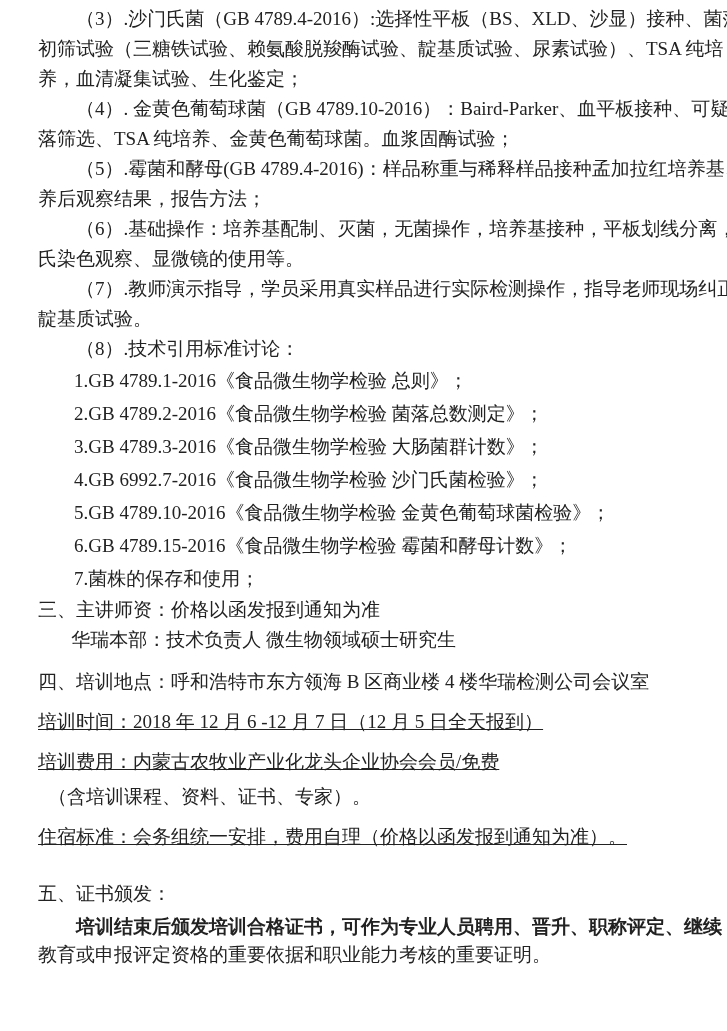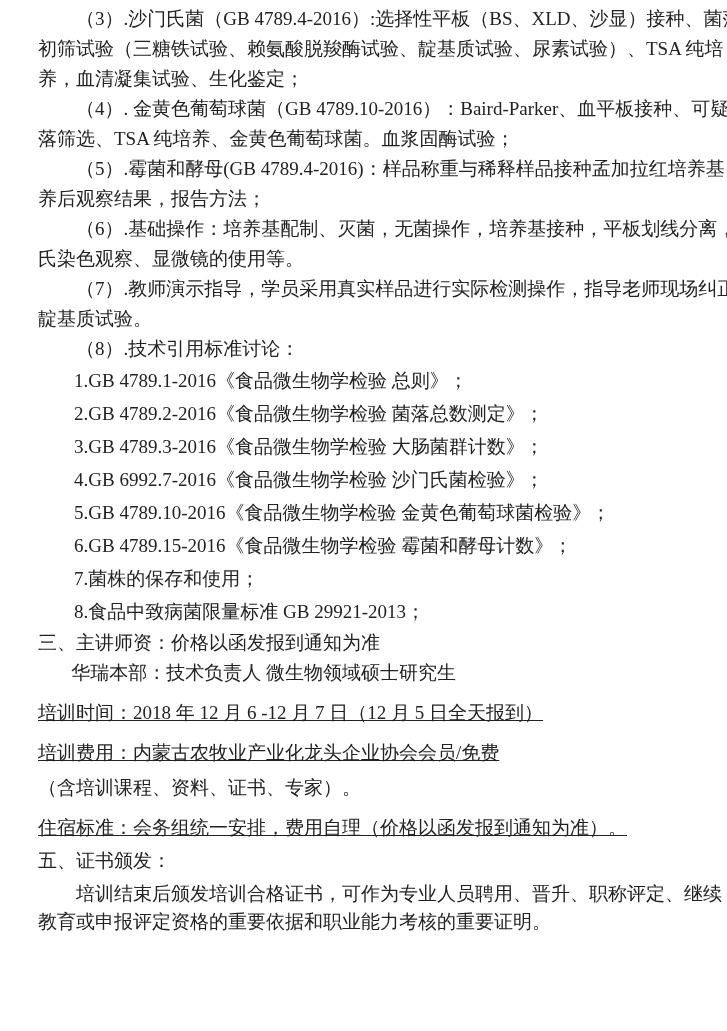--- a/index.html
+++ b/index.html
@@ -28,25 +28,25 @@
   }
   
   .first { text-indent: 2em; }
   
   .cont  { text-indent: 0; }
   
   .list  { margin-left: 1.9em; line-height: 33px; }
   
   .sub   { margin-left: 1.75em; }
   .flush { text-indent: 0; }
-  .mt4  { margin-top: 4px; }
-  .mt5  { margin-top: 5px; }
+  .mt4  { margin-top: 4px; font-weight: bold; }
+  .mt5  { margin-top: 5px; margin-left: 10px; }
   .mt10 { margin-top: 10px; text-decoration: underline; }
   .mt12 { margin-top: 12px; }
-  .mt15 { margin-top: 3px; }
+  .mt15 { margin-top: 27px; }
   .lh28 { line-height: 28px; }
 </style>
 </head>
 <body>
 
 <div class="doc">
   <p class="line first">（3）.沙门氏菌（GB 4789.4-2016）:选择性平板（BS、XLD、沙显）接种、菌落筛选、</p>
   <p class="line cont">初筛试验（三糖铁试验、赖氨酸脱羧酶试验、靛基质试验、尿素试验）、TSA 纯培</p>
   <p class="line cont">养，血清凝集试验、生化鉴定；</p>
   <p class="line first">（4）. 金黄色葡萄球菌（GB 4789.10-2016）：Baird-Parker、血平板接种、可疑菌</p>
@@ -58,23 +58,23 @@
   <p class="line first">（7）.教师演示指导，学员采用真实样品进行实际检测操作，指导老师现场纠正错误、</p>
   <p class="line cont">靛基质试验。</p>
   <p class="line first">（8）.技术引用标准讨论：</p>
   <p class="line list">1.GB 4789.1-2016《食品微生物学检验 总则》；</p>
   <p class="line list">2.GB 4789.2-2016《食品微生物学检验 菌落总数测定》；</p>
   <p class="line list">3.GB 4789.3-2016《食品微生物学检验 大肠菌群计数》；</p>
   <p class="line list">4.GB 6992.7-2016《食品微生物学检验 沙门氏菌检验》；</p>
   <p class="line list">5.GB 4789.10-2016《食品微生物学检验 金黄色葡萄球菌检验》；</p>
   <p class="line list">6.GB 4789.15-2016《食品微生物学检验 霉菌和酵母计数》；</p>
   <p class="line list">7.菌株的保存和使用；</p>
-  <p class="line list">8.食品中致病菌限量标准 GB 29921-2013；</p>
   <p class="line flush">三、主讲师资：价格以函发报到通知为准</p>
   <p class="line sub">华瑞本部：技术负责人 微生物领域硕士研究生</p>
+  <p class="line flush mt12">四、培训地点：呼和浩特市东方领海 B 区商业楼 4 楼华瑞检测公司会议室</p>
   <p class="line flush mt10">培训时间：2018 年 12 月 6 -12 月 7 日（12 月 5 日全天报到）</p>
   <p class="line flush mt10">培训费用：内蒙古农牧业产业化龙头企业协会会员/免费</p>
   <p class="line flush mt5">（含培训课程、资料、证书、专家）。</p>
   <p class="line flush mt10">住宿标准：会务组统一安排，费用自理（价格以函发报到通知为准）。</p>
   <p class="line flush mt15">五、证书颁发：</p>
   <p class="line first mt4 lh28">培训结束后颁发培训合格证书，可作为专业人员聘用、晋升、职称评定、继续</p>
   <p class="line cont lh28">教育或申报评定资格的重要依据和职业能力考核的重要证明。</p>
 </div>
 
 </body></html>

